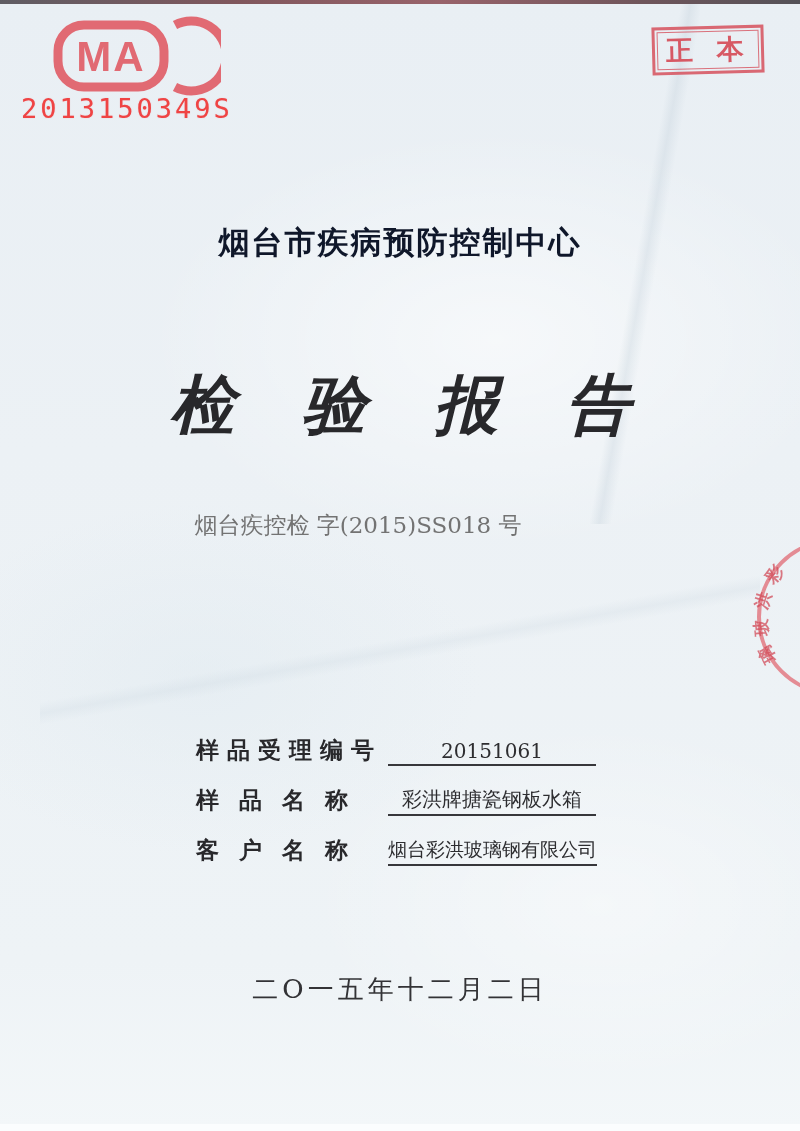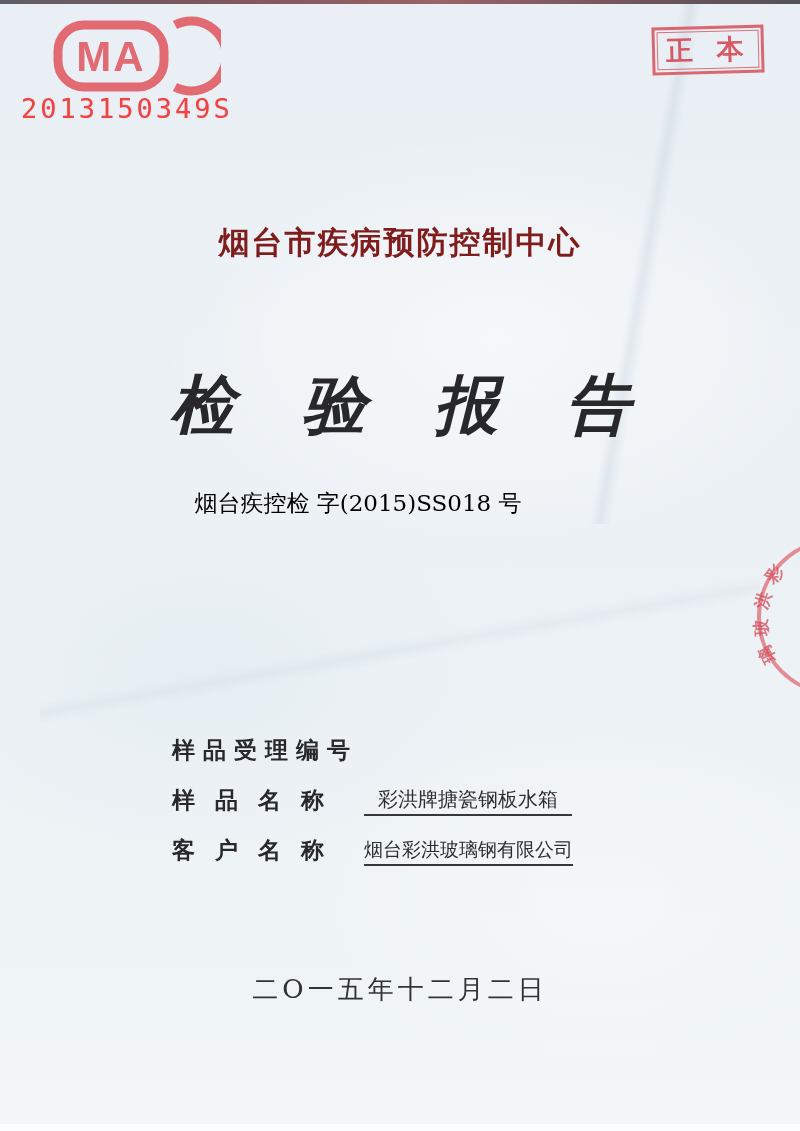--- a/index.html
+++ b/index.html
@@ -53,52 +53,52 @@
   .zhengben-inner {
     border: 1px solid rgba(214,80,92,0.8);
     padding: 4px 8px 5px 8px;
     font-size: 27px; font-weight: 700; color: rgba(214,80,92,0.95);
     letter-spacing: 7px; white-space: nowrap; line-height: 1;
   }
 
   .org-title {
     position: absolute; left: 0; top: 222px; width: 800px;
     text-align: center; font-size: 31px; font-weight: 600;
-    letter-spacing: 2px; color: #7f1d1d;
+    letter-spacing: 2px; color: #0f172a;
   }
 
   .report-title {
     position: absolute; left: 0; top: 362px; width: 800px;
     text-align: center; font-size: 64px; font-weight: 700;
     letter-spacing: 68px; padding-left: 68px; white-space: nowrap;
     color: #28282b;
     font-style: italic;
   }
 
   .doc-number {
-    position: absolute; left: 0; top: 488px; width: 716px;
-    text-align: center; font-size: 23px; color: #000000;
+    position: absolute; left: 0; top: 510px; width: 716px;
+    text-align: center; font-size: 23px; color: #737373;
   }
 
   
   .seal-circle {
     position: absolute; left: 757px; top: 538px; width: 158px; height: 158px;
     border-radius: 50%; border: 4px solid rgba(223,84,95,0.65);
   }
   .seal-char {
     position: absolute; font-size: 17px; color: rgba(210,75,88,0.75);
     font-weight: 700;
   }
   .seal-char.c0 { left: 766px; top: 563px; transform: rotate(-48deg); }
   .seal-char.c1 { left: 755px; top: 589px; transform: rotate(-72deg); }
   .seal-char.c2 { left: 753px; top: 616px; transform: rotate(-95deg); }
   .seal-char.c3 { left: 759px; top: 643px; transform: rotate(-118deg); }
 
   
-  .form-area { position: absolute; left: 172px; top: 730px; width: 400px; }
+  .form-area { position: absolute; left: 196px; top: 730px; width: 400px; }
   .frow { display: flex; align-items: flex-end; height: 36px; margin-bottom: 14px; }
   .flabel {
     width: 192px; flex: 0 0 192px; font-size: 23px; font-weight: 700;
     color: #28282b; white-space: nowrap; overflow: visible;
   }
   .frow:nth-child(1) .flabel { letter-spacing: 8px; }
   .frow:nth-child(2) .flabel, .frow:nth-child(3) .flabel { letter-spacing: 6px; }
   .fline {
     flex: 1; border-bottom: 2px solid #37373b;
     display: flex; justify-content: center; align-items: flex-end;
@@ -138,20 +138,23 @@
 
 <div class="seal-circle"></div>
 <span class="seal-char c0">彩</span>
 <span class="seal-char c1">洪</span>
 <span class="seal-char c2">玻</span>
 <span class="seal-char c3">璃</span>
 
 <div class="form-area">
   <div class="frow">
     <span class="flabel">样品受理编号</span>
+    <span class="fline">
+      <span class="fvalue">20151061</span>
+    </span>
   </div>
   <div class="frow">
     <span class="flabel">样 品 名 称</span>
     <span class="fline">
       <span class="fvalue">彩洪牌搪瓷钢板水箱</span>
     </span>
   </div>
   <div class="frow">
     <span class="flabel">客 户 名 称</span>
     <span class="fline">

